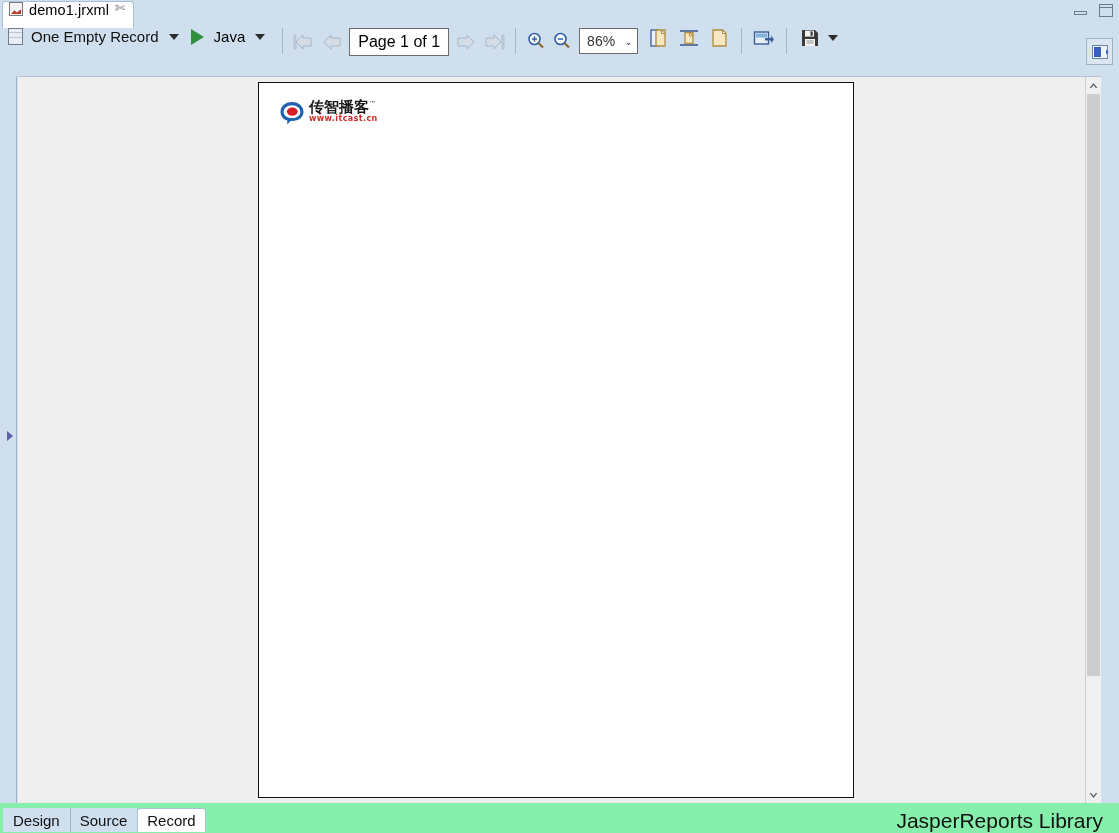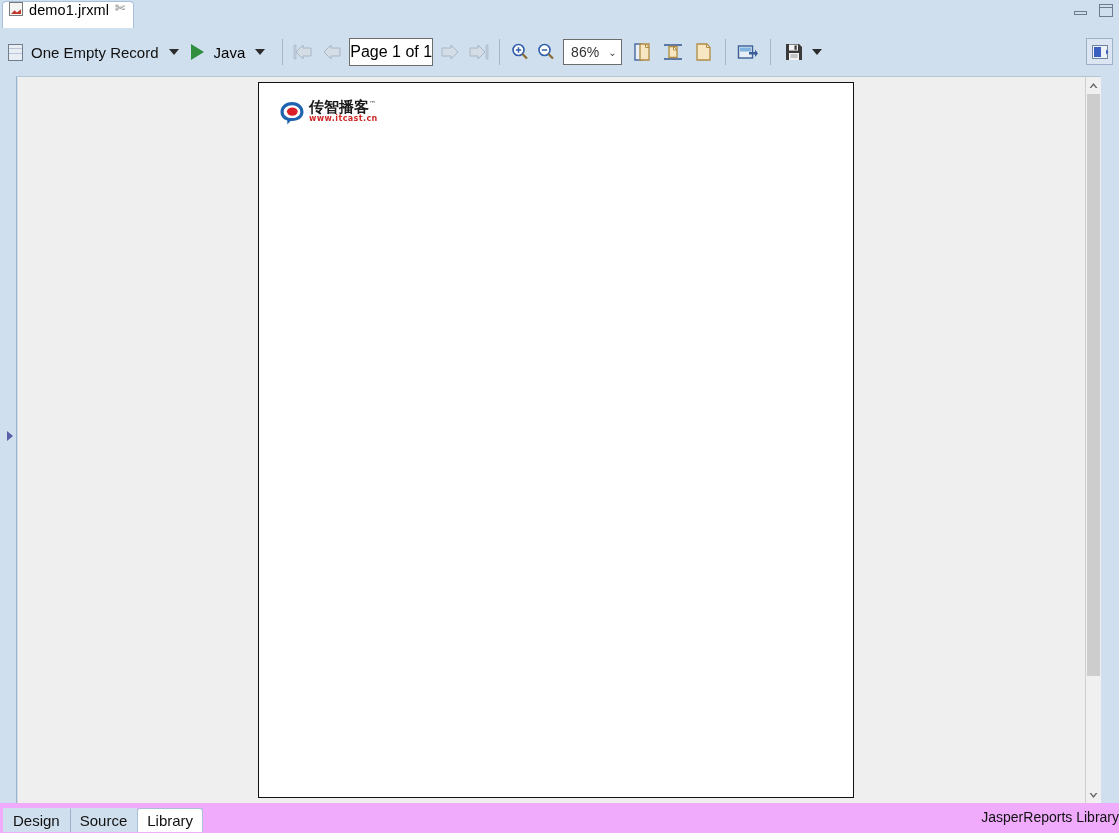--- a/index.html
+++ b/index.html
@@ -110,21 +110,21 @@
     border-top: 1px solid #6d7c8c;
   }
 
   
   .toolbar {
     position: absolute;
     left: 0; top: 28px;
     width: 1119px; height: 48px;
     background: #cfdfee;
     display: flex;
-    align-items: center;
+    align-items: flex-start;
     padding-left: 8px;
     box-sizing: border-box;
   }
   .tb-group { display: flex; align-items: center; }
   .tb-sep {
     width: 1px; height: 26px;
     background: #a5b6c8;
     margin: 0 7px;
   }
   .caret {
@@ -165,25 +165,25 @@
     width: 22px; height: 20px;
     position: relative;
     margin: 0 3px;
     cursor: pointer;
   }
   .nav-arrow svg { display: block; }
 
   .page-field {
     border: 1px solid #6c6c6c;
     background: #fff;
-    padding: 4px 0;
+    padding: 4px 8px;
     font-size: 16px;
     color: #000;
     line-height: 1.15;
-    margin: 7px 3px;
+    margin: 0 3px;
   }
 
   .zoom-icon { width: 20px; height: 20px; margin: 0 3px; cursor: pointer; }
 
   .zoom-combo {
     display: flex;
     align-items: center;
     border: 1px solid #6c6c6c;
     background: #fff;
     height: 24px;
@@ -342,21 +342,21 @@
     height: 582px;
     background: #cdcdcd;
     cursor: pointer;
   }
 
   
   .bottom-bar {
     position: absolute;
     left: 0; bottom: 0;
     width: 1119px; height: 30px;
-    background: #f0abfc;
+    background: #86efac;
   }
   .vtabs {
     position: absolute;
     left: 3px; top: 5px;
     display: flex;
     align-items: flex-end;
   }
   .vtab {
     height: 24px;
     padding: 0 9px;
@@ -372,22 +372,22 @@
   }
   .vtab + .vtab { border-left: 1px solid #9db2c8; }
   .vtab.active {
     background: #ffffff;
     border: 1px solid #a8c0d8;
     border-bottom: none;
     border-radius: 3px 3px 0 0;
   }
   .status-right {
     position: absolute;
-    right: 0; top: 6px;
-    font-size: 14px;
+    right: 16px; top: 6px;
+    font-size: 21px;
     color: #111;
   }
 </style>
 </head>
 <body>
 
 <div class="app">
 
   <div class="titlebar">
     <div class="doc-tab">
@@ -574,19 +574,19 @@
 
   <div class="bottom-bar">
     <div class="vtabs">
       <div class="vtab">
         <span>Design</span>
       </div>
       <div class="vtab">
         <span>Source</span>
       </div>
       <div class="vtab active">
-        <span>Library</span>
+        <span>Record</span>
       </div>
     </div>
     <div class="status-right">JasperReports Library</div>
   </div>
 
 </div>
 
 </body></html>

